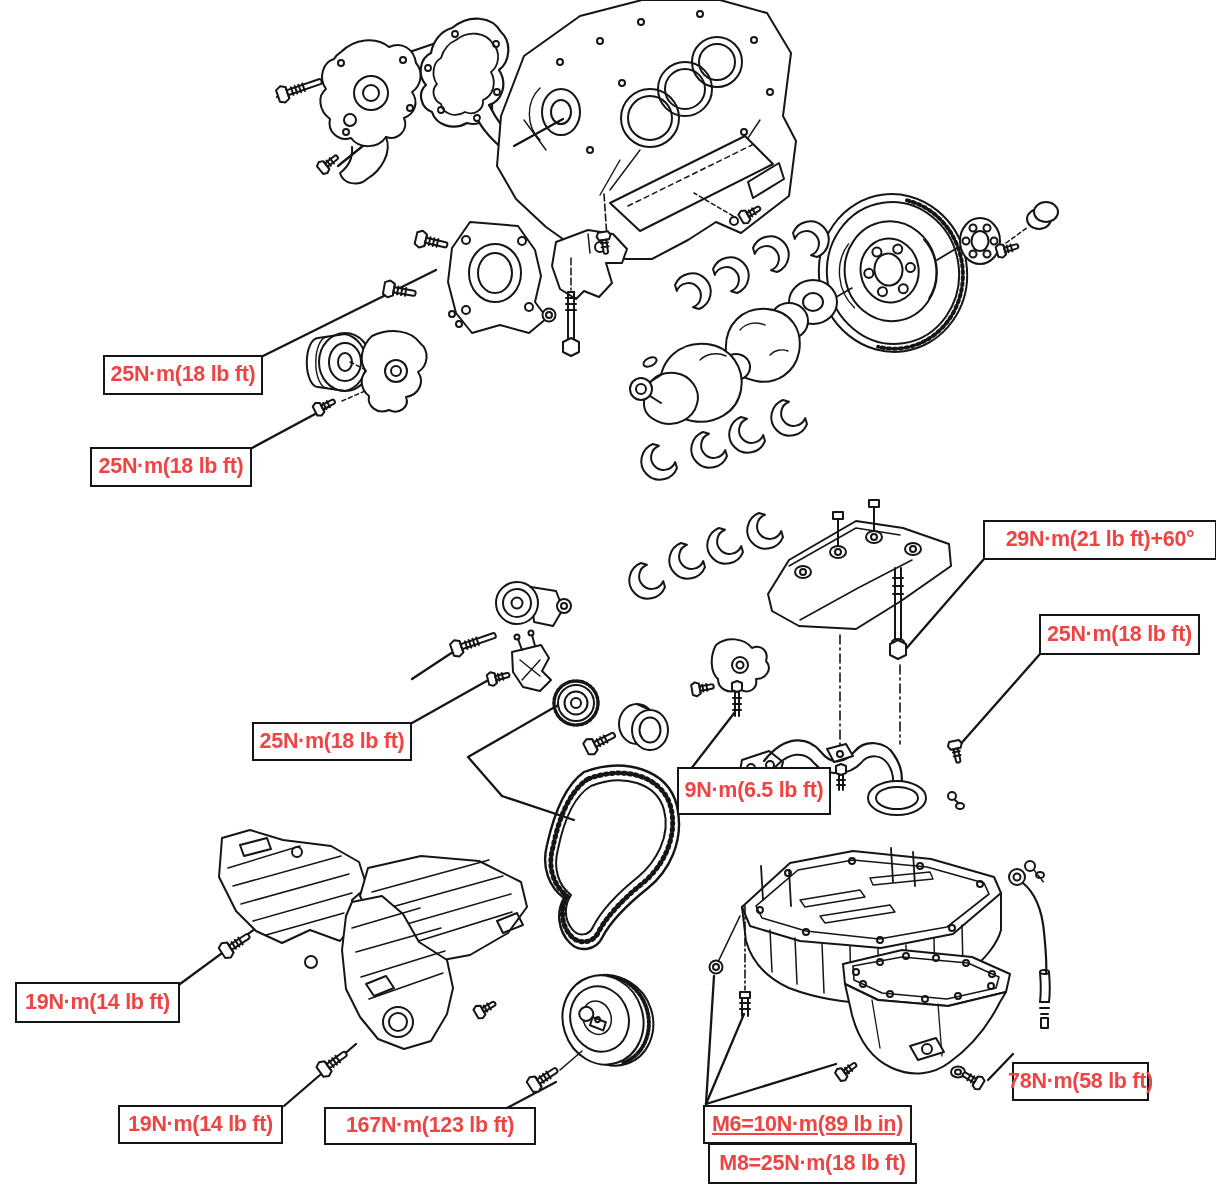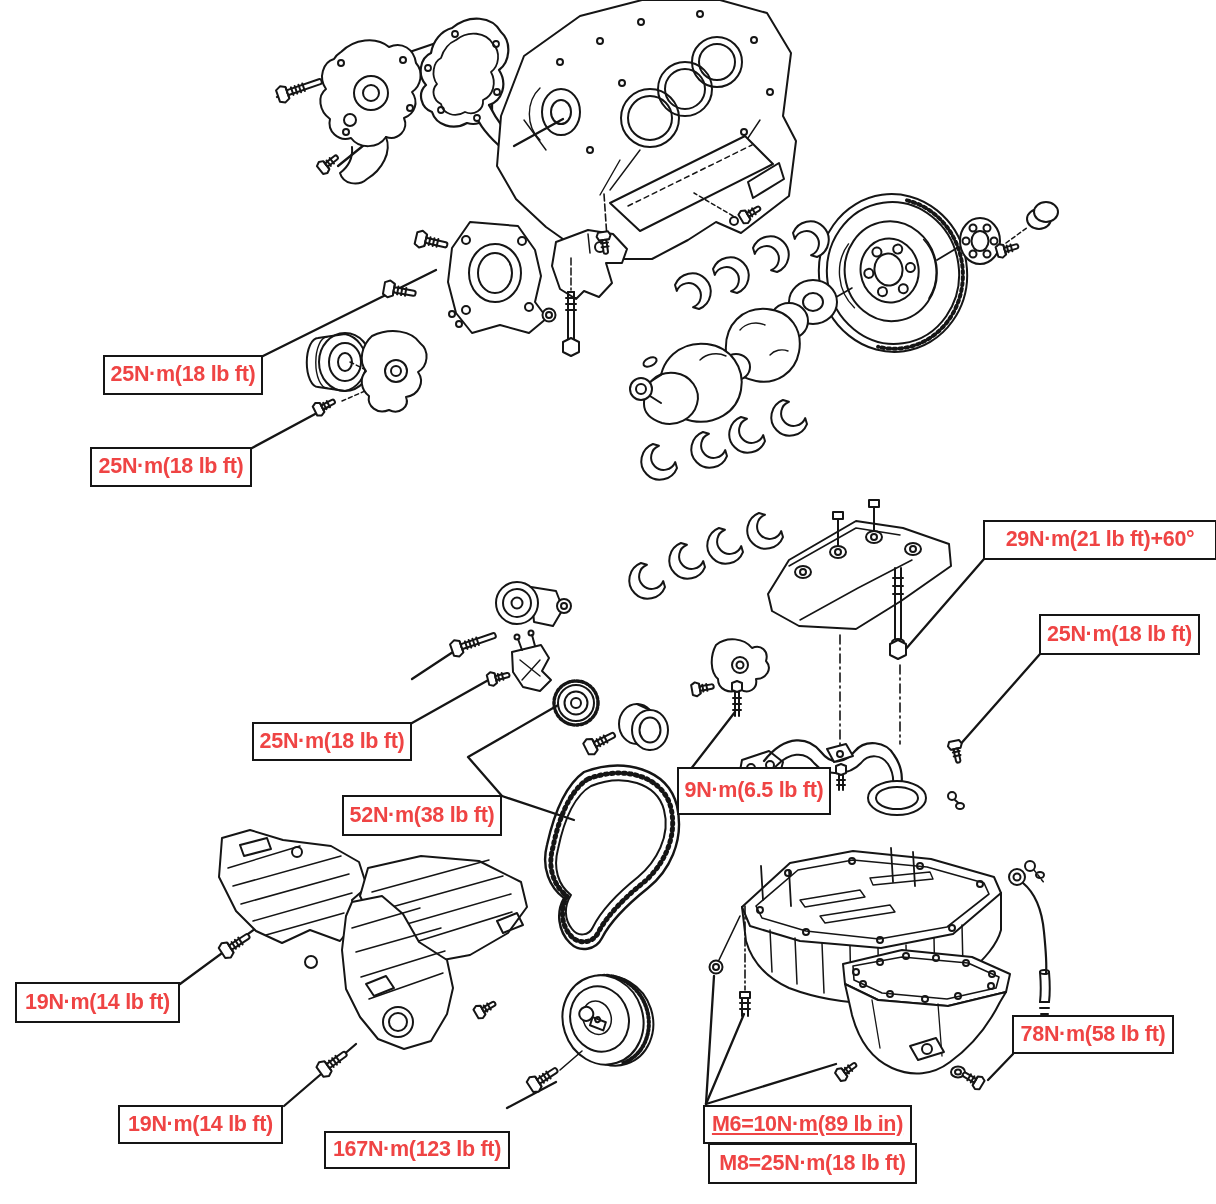--- a/index.html
+++ b/index.html
@@ -497,21 +497,20 @@
     <ellipse cx="1040" cy="875" rx="4" ry="3" fill="#fff"></ellipse>
     <path d="M1034,870 L1045,884" stroke-dasharray="3,3" stroke-width="1.5"></path>
   </g>
 </svg>
 
   <div class="tlabel" style="left: 103px; top: 355px; width: 160px; height: 40px;">25N·m(18 lb ft)</div>
   <div class="tlabel" style="left: 90px; top: 447px; width: 162px; height: 40px;">25N·m(18 lb ft)</div>
   <div class="tlabel" style="left: 983px; top: 520px; width: 234px; height: 40px;">29N·m(21 lb ft)+60°</div>
   <div class="tlabel" style="left: 1039px; top: 614px; width: 161px; height: 41px;">25N·m(18 lb ft)</div>
   <div class="tlabel" style="left: 252px; top: 722px; width: 160px; height: 39px;">25N·m(18 lb ft)</div>
-  <div class="tlabel" style="left: 342px; top: 795px; width: 160px; height: 41px;">52N·m(38 lb ft)</div>
   <div class="tlabel" style="left: 677px; top: 767px; width: 154px; height: 48px;">9N·m(6.5 lb ft)</div>
   <div class="tlabel" style="left: 15px; top: 982px; width: 165px; height: 41px;">19N·m(14 lb ft)</div>
   <div class="tlabel" style="left: 118px; top: 1105px; width: 165px; height: 39px;">19N·m(14 lb ft)</div>
-  <div class="tlabel" style="left: 324px; top: 1107px; width: 186px; height: 38px; margin-top: 24px;">167N·m(123 lb ft)</div>
+  <div class="tlabel" style="left: 324px; top: 1107px; width: 212px; height: 38px;">167N·m(123 lb ft)</div>
   <div class="tlabel" style="left: 703px; top: 1105px; width: 209px; height: 39px; text-decoration: underline;">M6=10N·m(89 lb in)</div>
   <div class="tlabel" style="left: 708px; top: 1143px; width: 209px; height: 41px;">M8=25N·m(18 lb ft)</div>
-  <div class="tlabel" style="left: 1012px; top: 1015px; width: 162px; height: 39px;">78N·m(58 lb ft)</div>
+  <div class="tlabel" style="left: 1012px; top: 1062px; width: 137px; height: 39px;">78N·m(58 lb ft)</div>
 </div>
 
 </body></html>

